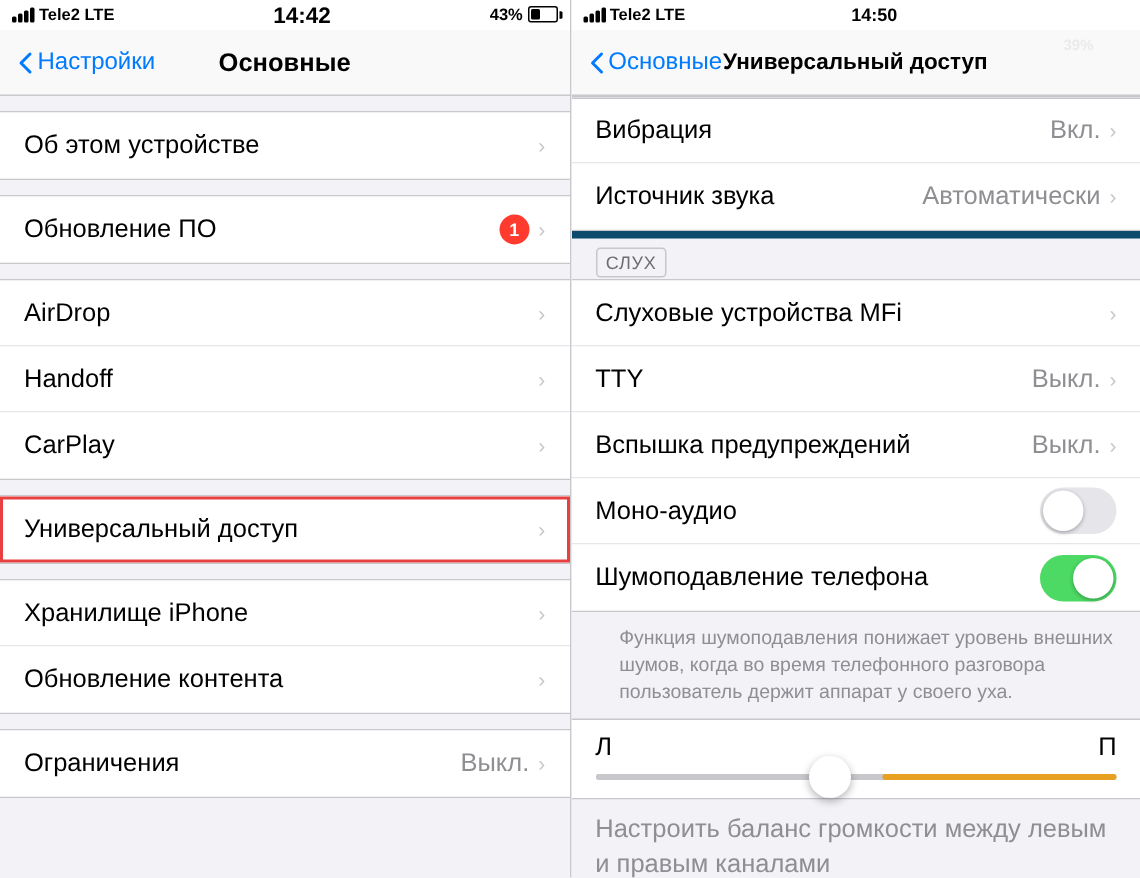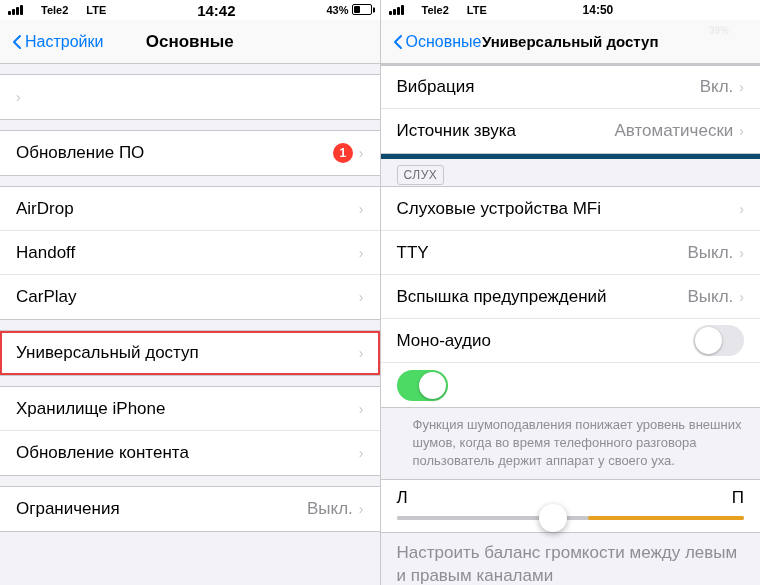--- a/index.html
+++ b/index.html
@@ -16,21 +16,21 @@
     .status-bar {
       height: 20px;
       display: flex;
       align-items: center;
       justify-content: space-between;
       padding: 0 8px;
       background: #fff;
       font-size: 11px;
       font-weight: 600;
     }
-    .status-left { display: flex; align-items: center; gap: 18px; }
+    .status-left { display: flex; align-items: center; gap: 3px; }
     .status-right { display: flex; align-items: flex-start; gap: 3px; }
     .signal-bars { display: flex; align-items: flex-end; gap: 1px; }
     .signal-bars span { background: #000; width: 3px; border-radius: 1px; }
     .battery-icon {
       width: 20px; height: 11px; border: 1.5px solid #000; border-radius: 2px;
       position: relative; display: inline-flex; align-items: center; padding: 1px;
     }
     .battery-icon::after {
       content: ''; position: absolute; right: -4px; top: 50%;
       transform: translateY(-50%);
@@ -198,20 +198,21 @@
       <span style="color:#007aff;font-size:16px;">Настройки</span>
     </div>
     <div class="nav-title">Основные</div>
   </div>
 
   <div class="scroll-content">
 
     <div style="height:10px;background:#f2f2f7;"></div>
     <div class="section-group">
       <div class="list-item">
+        <span class="item-label">Об этом устройстве</span>
         <div class="item-right">
           <span class="chevron">›</span>
         </div>
       </div>
     </div>
 
     <div style="height:10px;background:#f2f2f7;"></div>
     <div class="section-group">
       <div class="list-item">
         <span class="item-label">Обновление ПО</span>
@@ -360,20 +361,21 @@
           <span class="chevron">›</span>
         </div>
       </div>
       <div class="list-item">
         <span class="item-label">Моно-аудио</span>
         <div class="toggle toggle-off">
           <div class="toggle-knob"></div>
         </div>
       </div>
       <div class="list-item">
+        <span class="item-label">Шумоподавление телефона</span>
         <div class="toggle toggle-on">
           <div class="toggle-knob"></div>
         </div>
       </div>
     </div>
 
     <div class="info-text">Функция шумоподавления понижает уровень внешних шумов, когда во время телефонного разговора пользователь держит аппарат у своего уха.</div>
 
     <div style="background:#fff;border-top:1px solid #c8c7cc;">
       <div class="slider-row">

